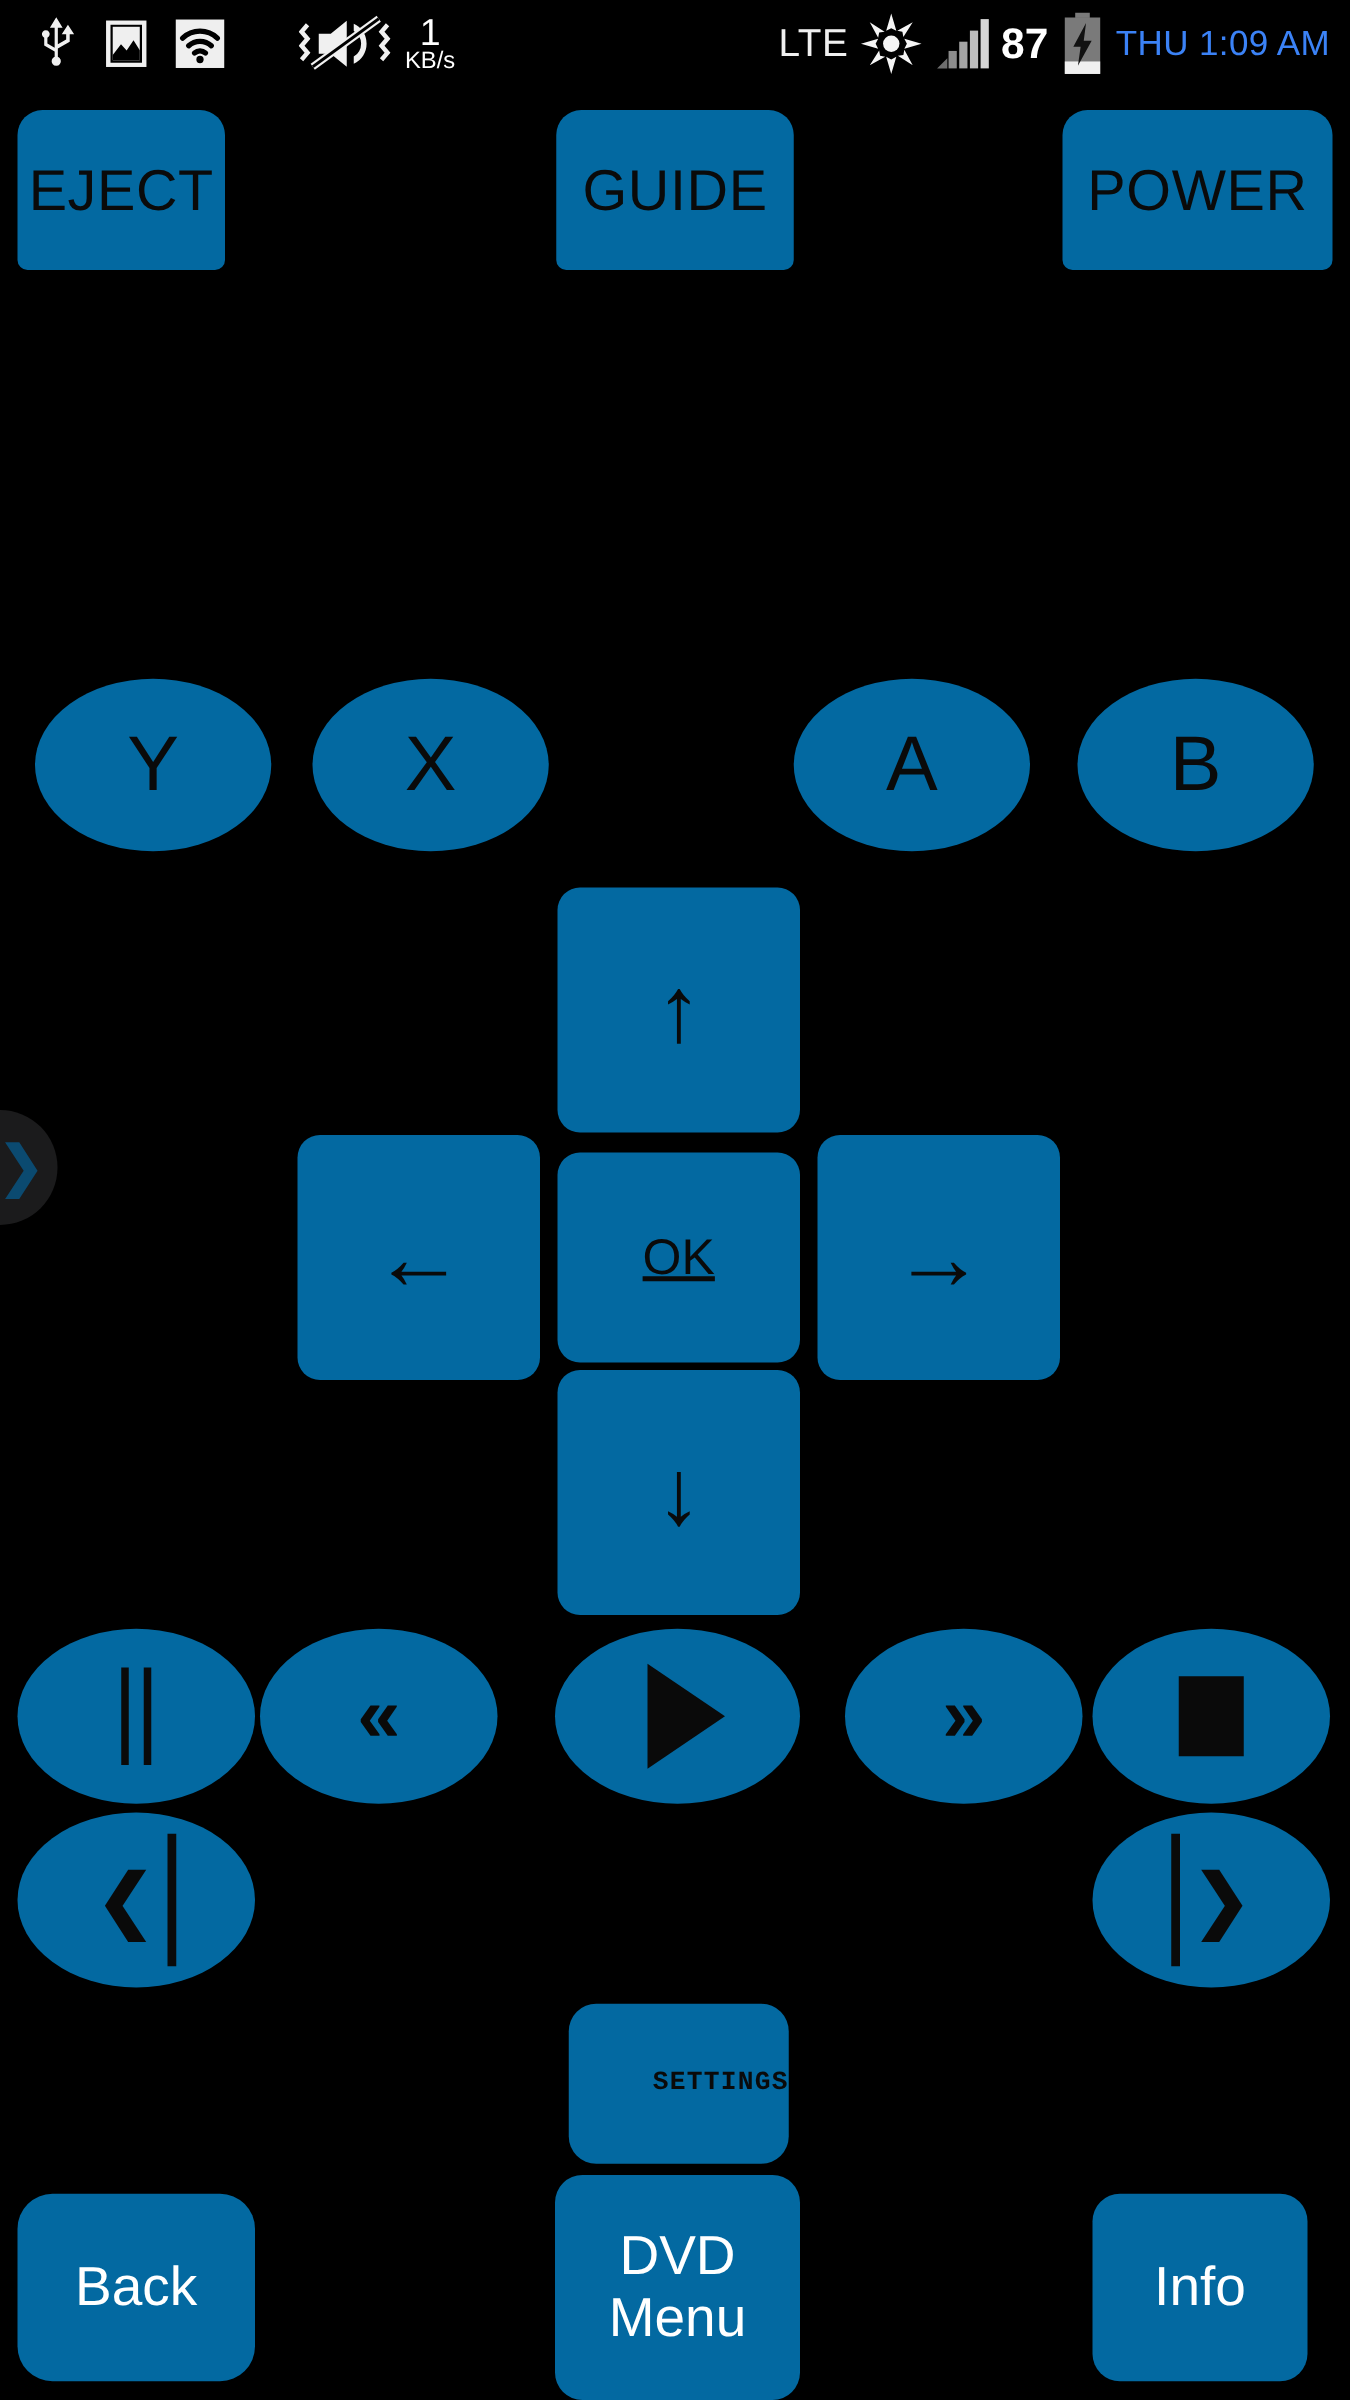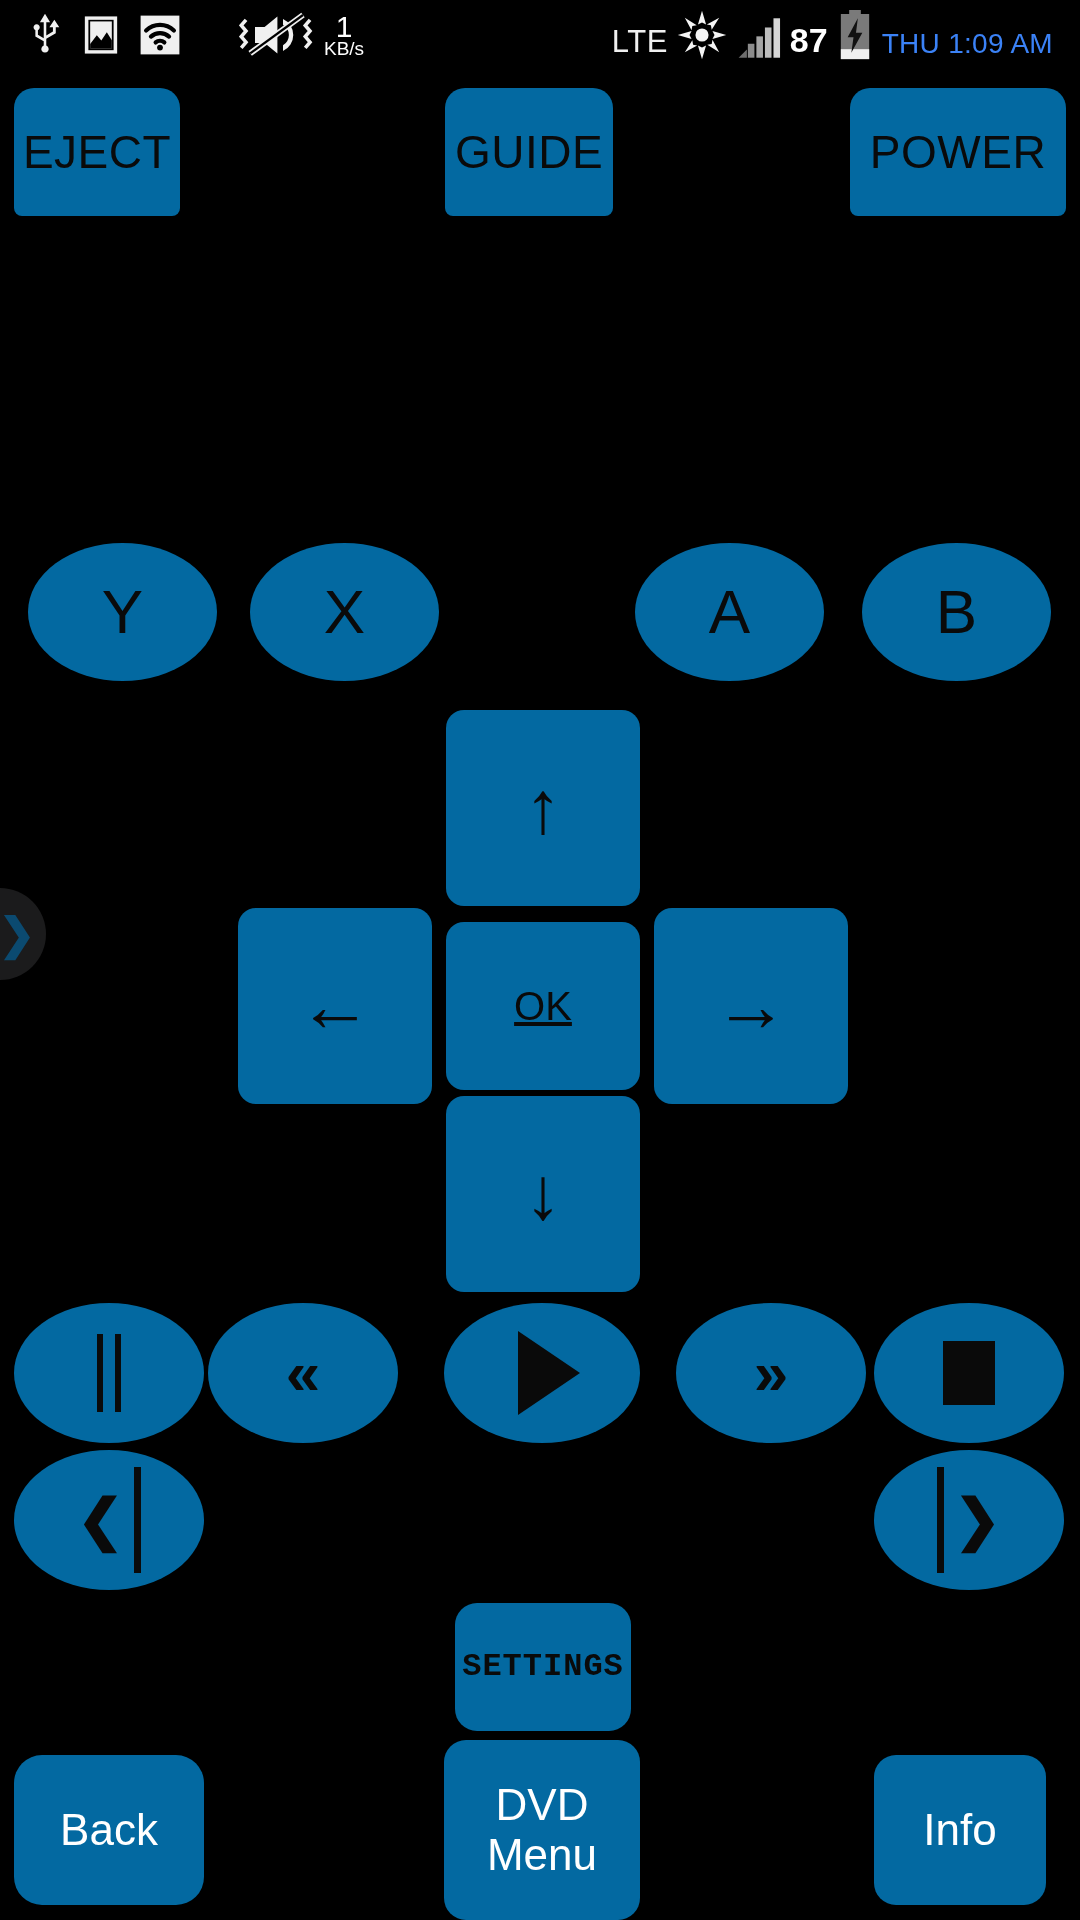--- a/index.html
+++ b/index.html
@@ -15,21 +15,21 @@
     background:#000;
   }
 
   
   #statusbar {
     position:absolute; left:0; top:0; width:1080px; height:70px;
     display:flex; align-items:center;
     color:#e8e8e8;
   }
   .sb-left { display:flex; align-items:center; gap:0px; padding-left:18px; }
-  .sb-right { margin-left:auto; display:flex; align-items:flex-end; padding-right:27px; gap:6px;}
+  .sb-right { margin-left:auto; display:flex; align-items:center; padding-right:16px; gap:6px;}
   .sb-ico { display:inline-flex; align-items:center; justify-content:center; }
 
   .netspeed { display:flex; flex-direction:column; align-items:center; line-height:0.9; margin-left:2px; }
   .netspeed .n { font-size:30px; color:#fff; font-family:"Liberation Sans",sans-serif; }
   .netspeed .u { font-size:19px; color:#fff; }
 
   .lte { font-size:31px; letter-spacing:0.5px; color:#f0f0f0; font-family:"Liberation Sans",sans-serif;}
   .batnum { font-size:34px; font-weight:bold; color:#fff; }
   .clock { font-size:28px; color:#3b82f6; letter-spacing:0.3px; white-space:nowrap; }
 
@@ -44,21 +44,21 @@
     line-height:1.05;
   }
   .btn.rect { border-radius:18px; }
   .btn.ell  { border-radius:50%; }
 
   .lbl-top   { font-size:46px; letter-spacing:0.5px; }
   .lbl-face  { font-size:62px; }
   .lbl-ok    { font-size:40px; }
   .lbl-arrow { font-size:74px; font-weight:300; }
   .lbl-media { font-size:62px; font-weight:600; }
-  .lbl-settings { font-family:"Liberation Mono", monospace; font-size:32px; font-weight:bold; letter-spacing:1px;}
+  .lbl-settings { font-family:"Liberation Mono", monospace; font-size:21px; font-weight:bold; letter-spacing:1px;justify-content:flex-end;}
   .lbl-white { color:#ffffff; font-size:44px; }
 
   
   .skip { position:relative; width:100%; height:100%; display:flex; align-items:center; justify-content:center; }
   .skip .chev { font-size:56px; font-weight:600; line-height:1; }
   .skip .bar  { width:7px; height:106px; background:#0a0a0a; }
   .skip.prev .bar { margin-left:10px; }
   .skip.next .bar { margin-right:10px; }
 
   .stopsq { width:52px; height:64px; background:#0a0a0a; }
@@ -188,21 +188,21 @@
   </div>
 
   <div id="drawer">
     <span class="dchev">❯</span>
   </div>
 
   <div class="btn rect lbl-top" style="left:14px; top:88px; width:166px; height:128px; border-top-left-radius:20px; border-top-right-radius:20px; border-bottom-left-radius:8px; border-bottom-right-radius:8px;">
     <span>EJECT</span>
   </div>
 
-  <div class="btn rect lbl-top" style="left:445px; top:88px; width:168px; height:128px; border-top-left-radius:20px; border-top-right-radius:20px; border-bottom-left-radius:8px; border-bottom-right-radius:8px;">
+  <div class="btn rect lbl-top" style="left:445px; top:88px; width:190px; height:128px; border-top-left-radius:20px; border-top-right-radius:20px; border-bottom-left-radius:8px; border-bottom-right-radius:8px;">
     <span>GUIDE</span>
   </div>
 
   <div class="btn rect lbl-top" style="left:850px; top:88px; width:216px; height:128px; border-top-left-radius:20px; border-top-right-radius:20px; border-bottom-left-radius:8px; border-bottom-right-radius:8px;">
     <span>POWER</span>
   </div>
 
   <div class="btn ell lbl-face" style="left:28px; top:543px; width:189px; height:138px;">
     <span>Y</span>
   </div>

